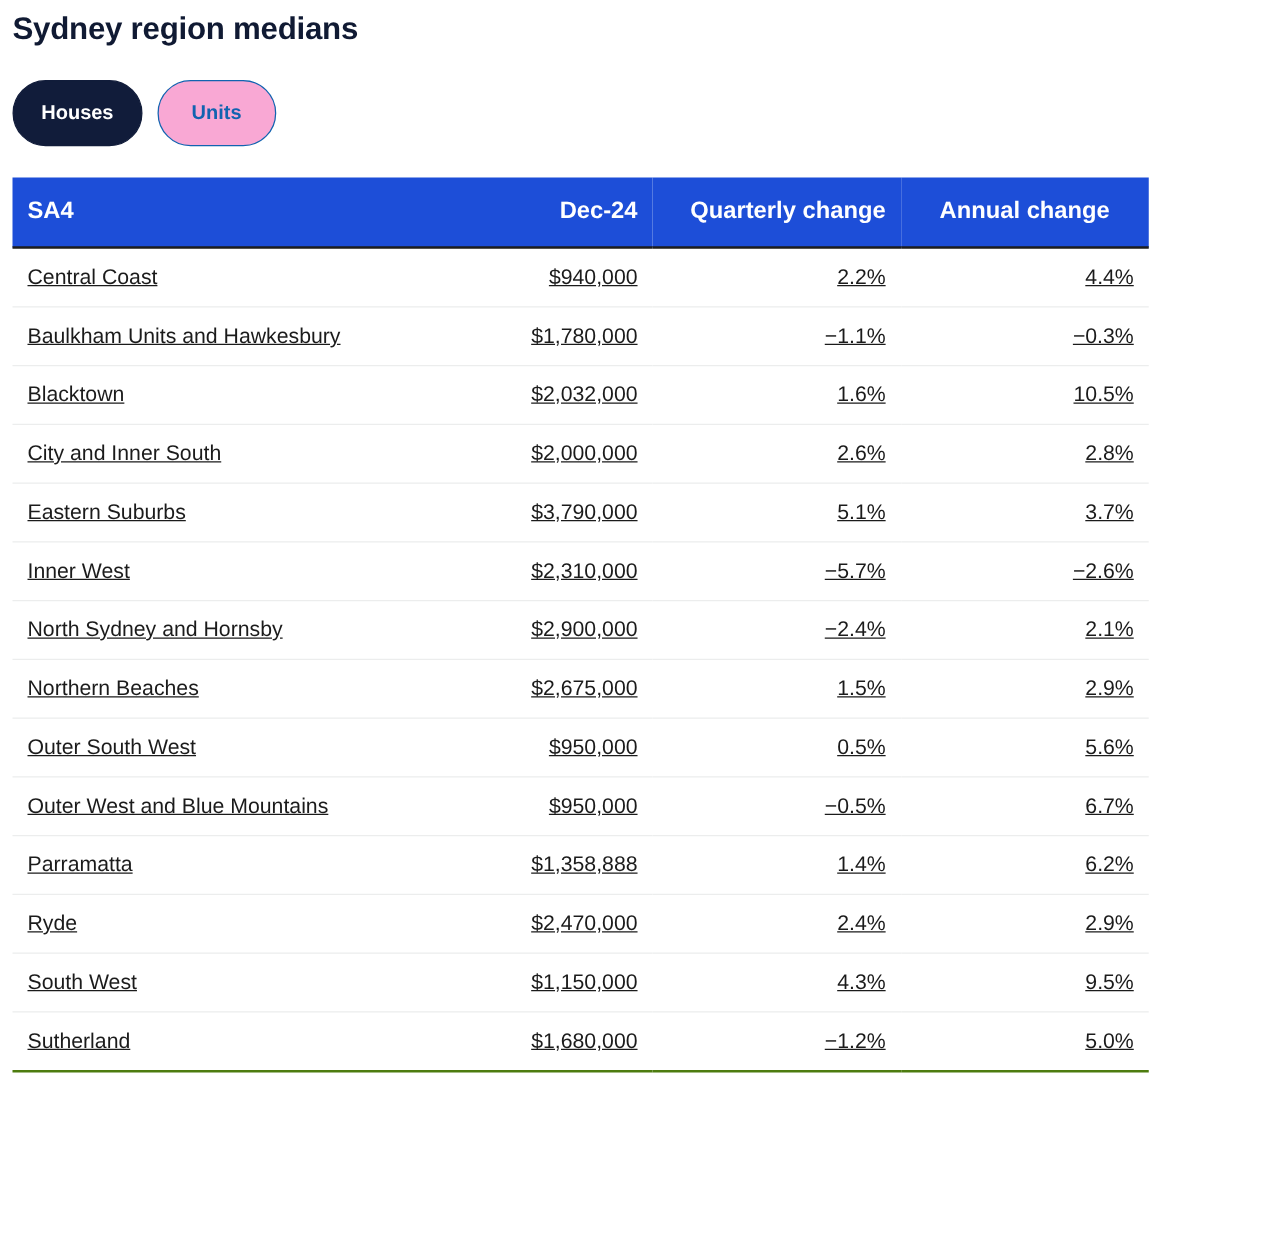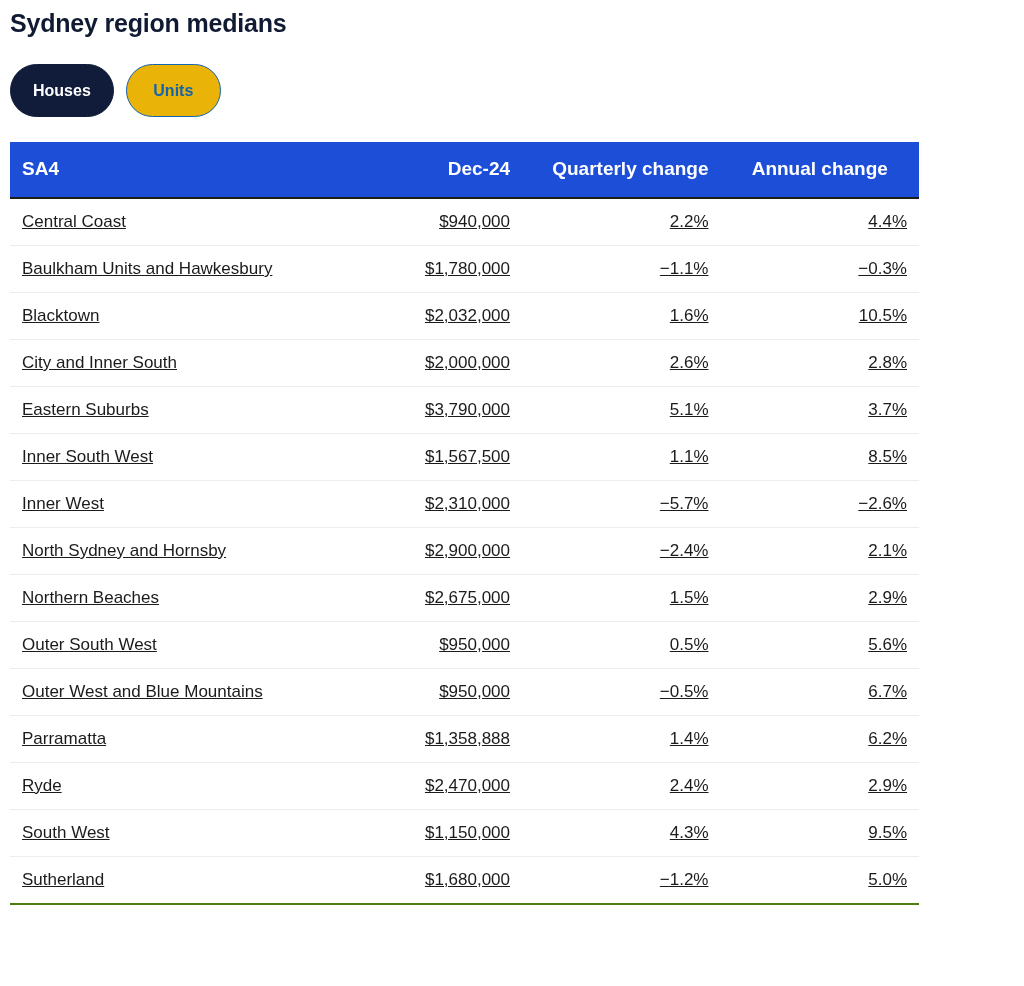--- a/index.html
+++ b/index.html
@@ -55,21 +55,21 @@
     cursor: pointer;
     user-select: none;
     white-space: nowrap;
   }
   .pill-active {
     background: #111c3a;
     color: #ffffff;
     border: 1px solid #111c3a;
   }
   .pill-inactive {
-    background: #eab308;
+    background: #f9a8d4;
     color: #1263b0;
     border: 1.5px solid #1263b0;
   }
 
   
   .table-wrap {
     margin-top: 25px;
   }
   table.medians {
     width: 100%;
@@ -173,26 +173,20 @@
             <td class="cell-num">2.6%</td>
             <td class="cell-num">2.8%</td>
           </tr>
           <tr>
             <td class="cell-region">Eastern Suburbs</td>
             <td class="cell-num">$3,790,000</td>
             <td class="cell-num">5.1%</td>
             <td class="cell-num">3.7%</td>
           </tr>
           <tr>
-            <td class="cell-region">Inner South West</td>
-            <td class="cell-num">$1,567,500</td>
-            <td class="cell-num">1.1%</td>
-            <td class="cell-num">8.5%</td>
-          </tr>
-          <tr>
             <td class="cell-region">Inner West</td>
             <td class="cell-num">$2,310,000</td>
             <td class="cell-num">−5.7%</td>
             <td class="cell-num">−2.6%</td>
           </tr>
           <tr>
             <td class="cell-region">North Sydney and Hornsby</td>
             <td class="cell-num">$2,900,000</td>
             <td class="cell-num">−2.4%</td>
             <td class="cell-num">2.1%</td>

